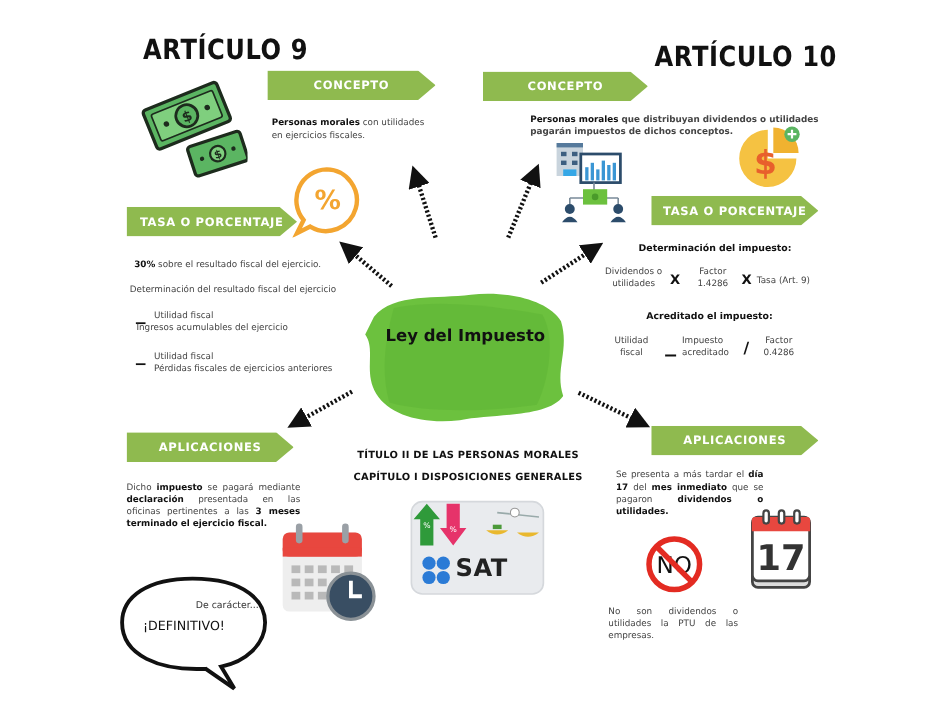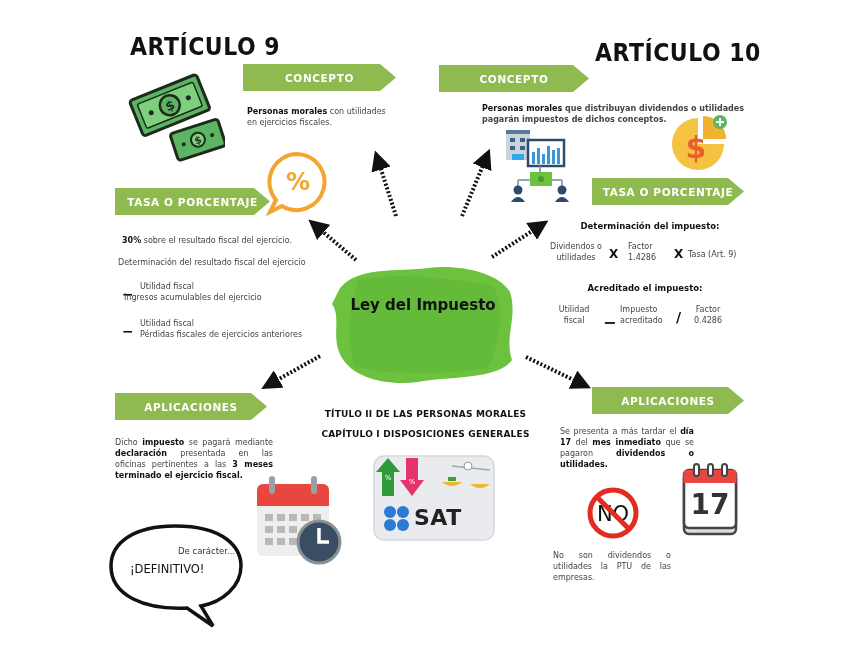--- a/index.html
+++ b/index.html
@@ -153,21 +153,21 @@
     <circle cx="62" cy="62" r="4.5" fill="#2c4c6b"></circle>
       <path d="M55 74 Q62 64 69 74 Z" fill="#2c4c6b"></path>
   </svg>
 </div>
 
 <div class="banner" style="left:592px;top:178px;width:152px;">TASA O PORCENTAJE</div>
 <div class="abs heading-bold" style="left:570px;top:221px;width:160px;">Determinación del impuesto:</div>
 
 <div class="abs txt" style="left:548px;top:241px;width:56px;text-align:center;">Dividendos o utilidades</div>
 <div class="abs op" style="left:609px;top:247px;font-size:12px;">X</div>
-<div class="abs txt" style="left:628px;top:241px;width:40px;text-align:left;">Factor 1.4286</div>
+<div class="abs txt" style="left:628px;top:241px;width:40px;text-align:center;">Factor 1.4286</div>
 <div class="abs op" style="left:674px;top:247px;font-size:12px;">X</div>
 <div class="abs txt" style="left:688px;top:249px;width:60px;">Tasa (Art. 9)</div>
 
 <div class="abs heading-bold" style="left:570px;top:283px;width:150px;">Acreditado el impuesto:</div>
 <div class="abs txt" style="left:556px;top:304px;width:36px;text-align:center;">Utilidad fiscal</div>
 <div class="abs op" style="left:603px;top:313px;font-size:16px;">−</div>
 <div class="abs txt" style="left:620px;top:304px;width:50px;">Impuesto acreditado</div>
 <div class="abs op" style="left:676px;top:309px;font-size:14px;">/</div>
 <div class="abs txt" style="left:688px;top:304px;width:40px;text-align:center;">Factor 0.4286</div>
 
@@ -188,21 +188,21 @@
 <div class="abs" style="left:680px;top:462px;">
   <svg width="60" height="76" viewBox="0 0 60 76">
     <rect x="4" y="12" width="52" height="60" rx="5" fill="#ddd" stroke="#444" stroke-width="2.5"></rect>
     <rect x="4" y="8" width="52" height="58" rx="5" fill="#fff" stroke="#444" stroke-width="2.5"></rect>
     <path d="M6.5 8 h47 a3 3 0 0 1 3 3 v10 h-53 v-10 a3 3 0 0 1 3 -3 z" fill="#e8473f"></path>
     <rect x="14" y="2" width="5" height="12" rx="2.5" fill="#fff" stroke="#444" stroke-width="2"></rect>
     <rect x="28" y="2" width="5" height="12" rx="2.5" fill="#fff" stroke="#444" stroke-width="2"></rect>
     <rect x="42" y="2" width="5" height="12" rx="2.5" fill="#fff" stroke="#444" stroke-width="2"></rect>
   </svg>
 </div>
-<div class="abs" style="left:680px;top:488px;width:60px;text-align:center;font-weight:bold;font-size:28px;color:#333;">17</div>
+<div class="abs" style="left:680px;top:488px;width:60px;text-align:center;font-weight:bold;font-size:32px;color:#333;">17</div>
 
 <div class="center-blob">
   <svg width="190" height="130" viewBox="0 0 190 130">
     <path d="M12 30 C30 8 70 14 100 10 C130 6 170 14 182 34 C190 60 176 78 184 102 C170 122 120 118 90 124 C58 128 26 120 14 100 C2 80 14 60 4 46 Z" fill="#6cc13e"></path>
     <path d="M30 22 C70 14 120 20 165 28 C178 50 170 90 160 110 C120 116 60 118 26 108 C18 80 22 50 30 22 Z" fill="#5fb434" opacity="0.55"></path>
   </svg>
 </div>
 <div class="center-title">
   <div>Ley del Impuesto</div>
 </div>

